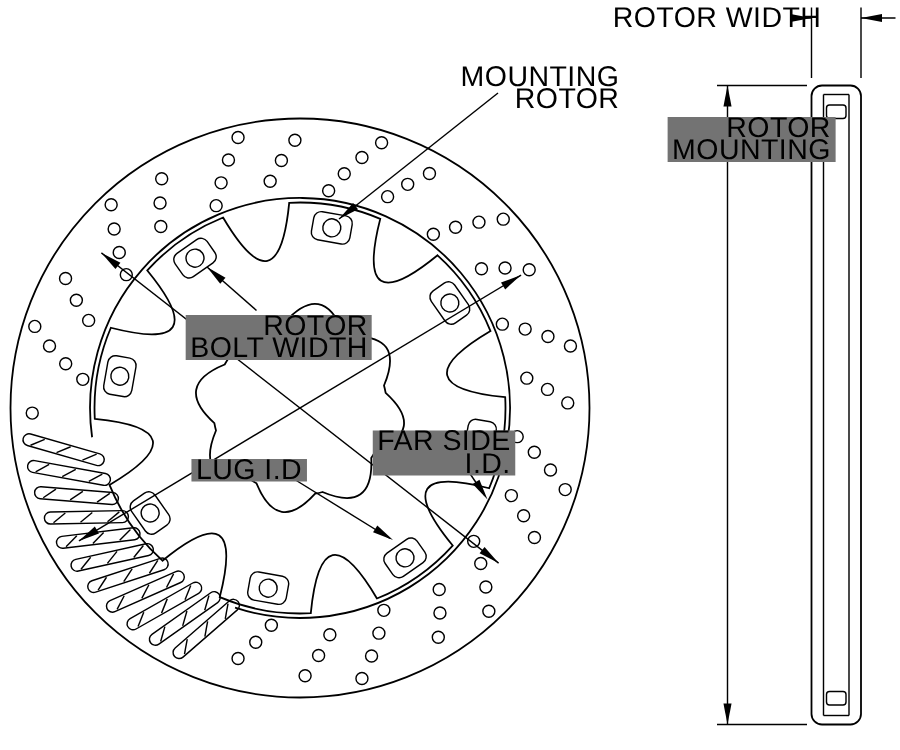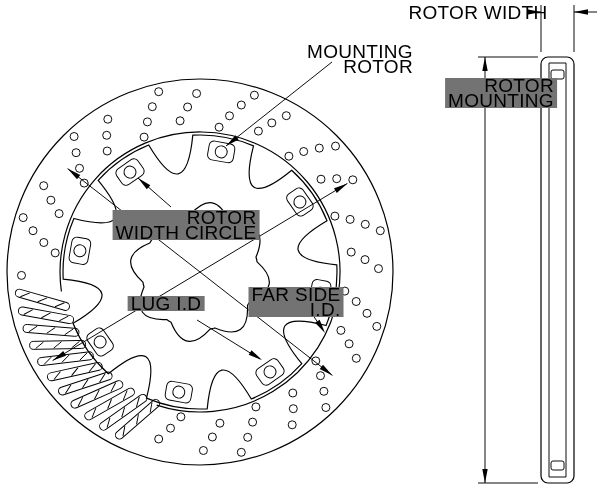--- a/index.html
+++ b/index.html
@@ -235,23 +235,23 @@
     <div>ROTOR</div>
   </div>
 
   <div class="label bg" style="left:501px;top:78px">
     <div>ROTOR</div>
     <div>MOUNTING</div>
   </div>
 
   <div class="label bg" style="left:186px;top:210px">
     <div>ROTOR</div>
-    <div>WIDTH CIRCLE</div>
+    <div>BOLT WIDTH</div>
   </div>
 
   <div class="label bg" style="left:296px;top:287px">
     <div>FAR SIDE</div>
     <div>I.D.</div>
   </div>
 
-  <div class="label bg" style="left:166px;top:296px">LUG I.D</div>
+  <div class="label bg" style="left:166px;top:306px">LUG I.D</div>
 
 </div>
 
 </body></html>

